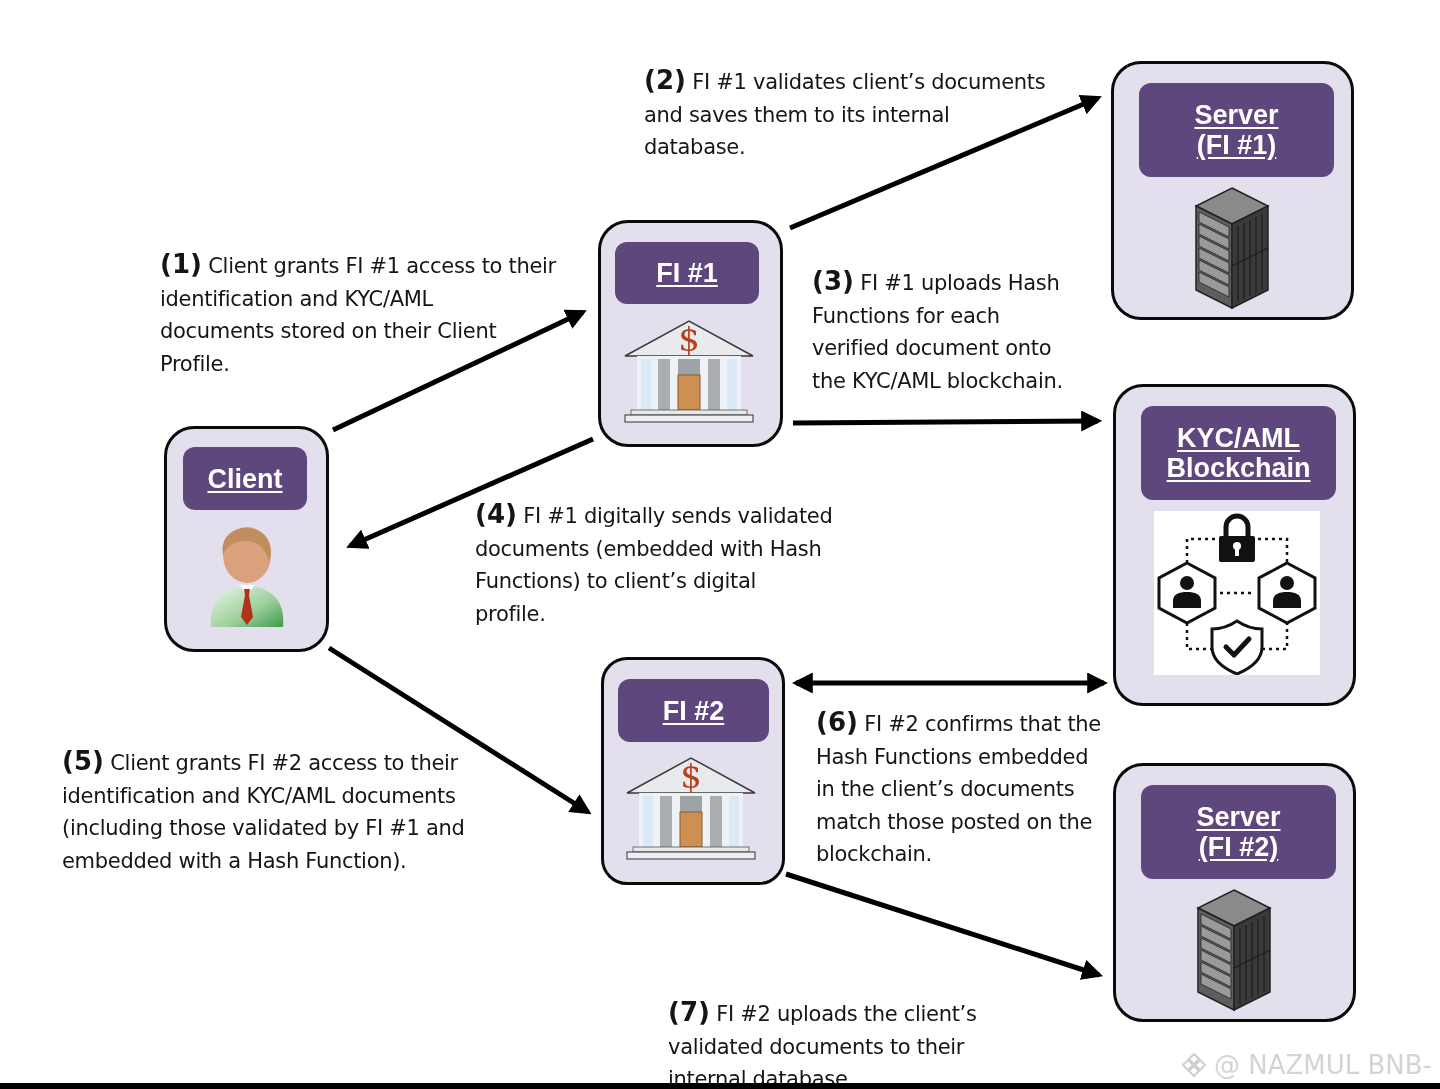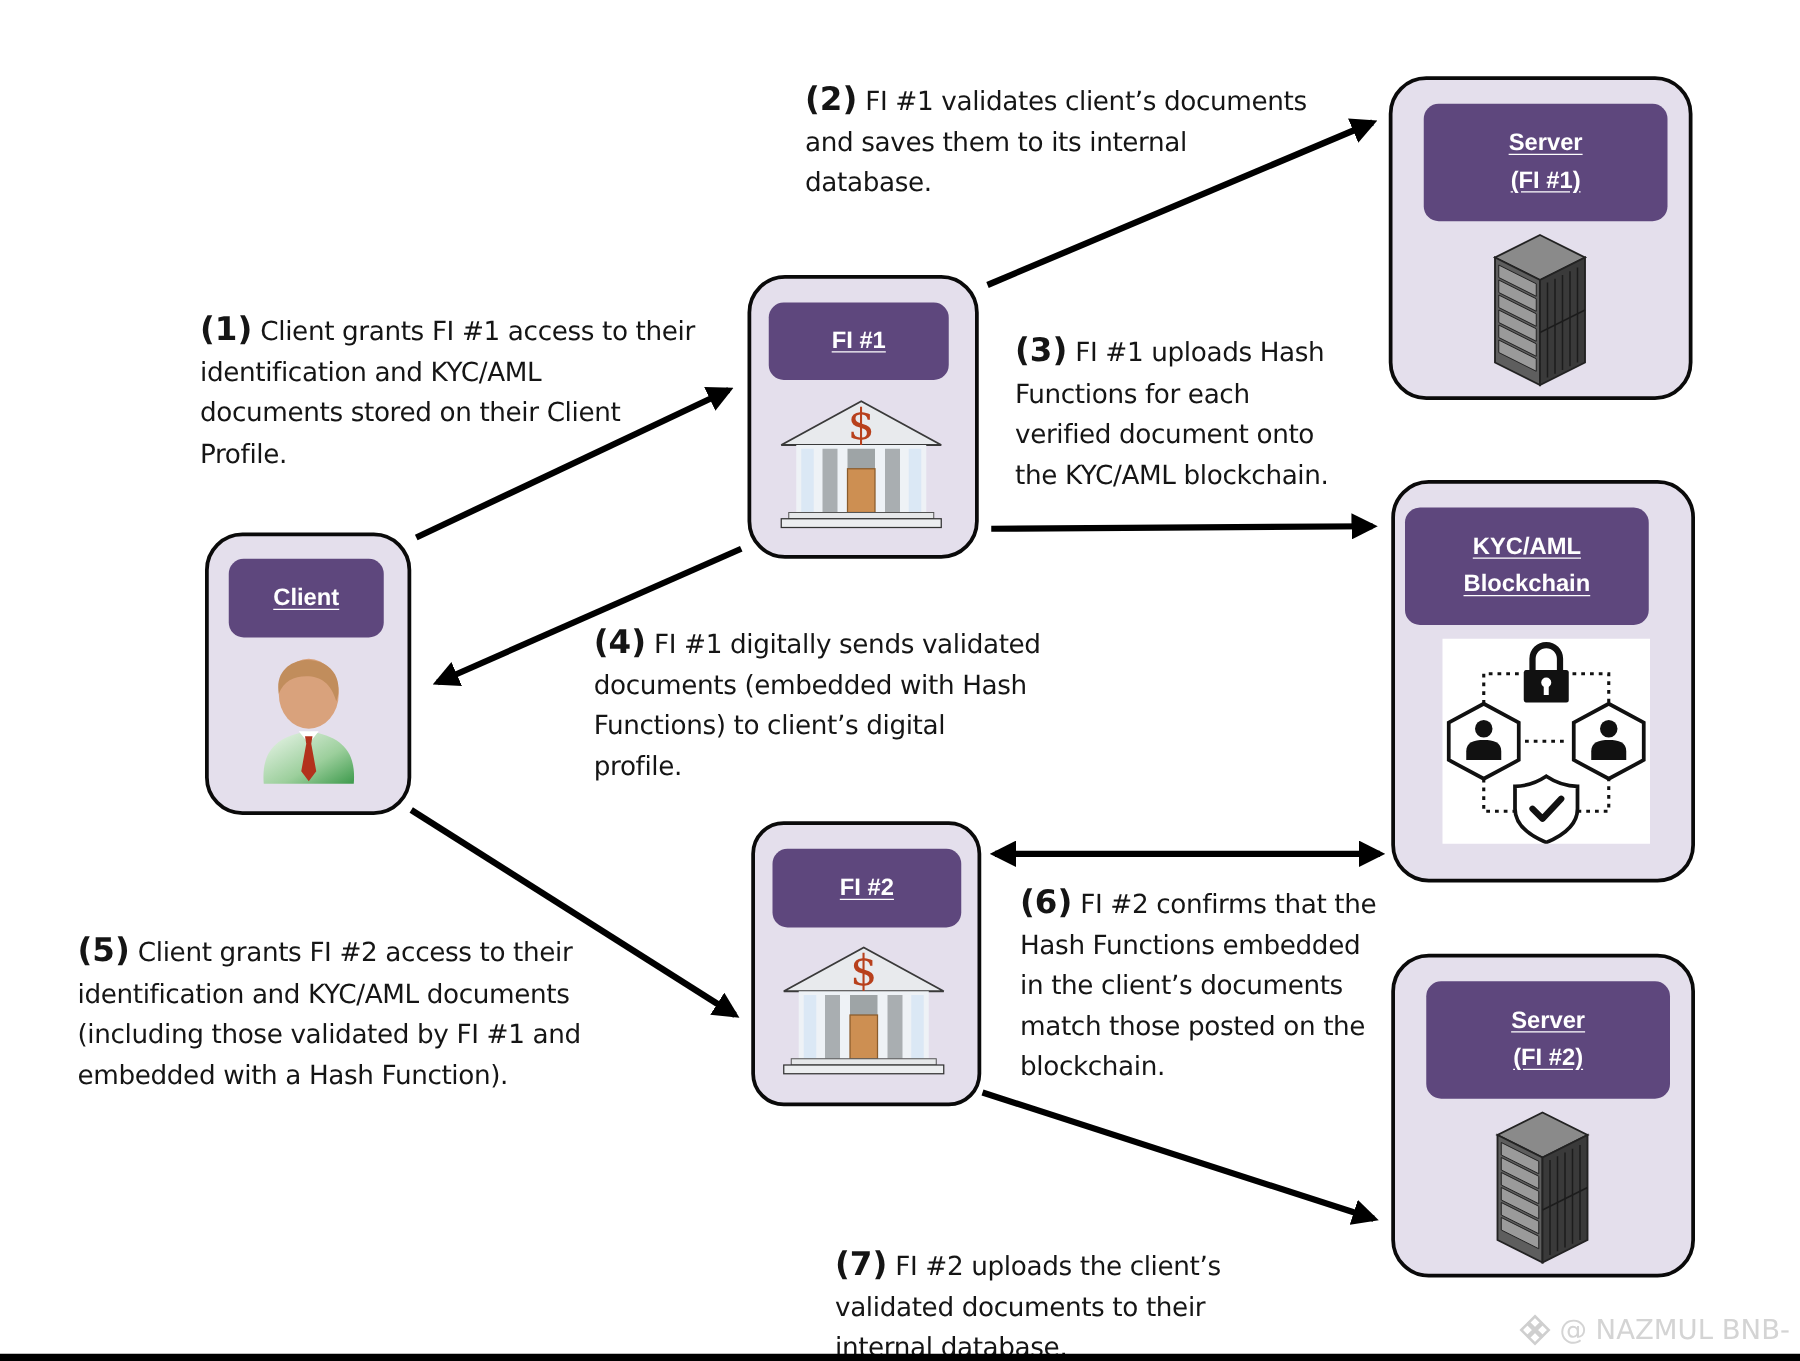--- a/index.html
+++ b/index.html
@@ -2,31 +2,31 @@
 <html><head>
 <meta charset="utf-8">
 <style>
   html, body { margin: 0; padding: 0; background: #ffffff; }
   body { width: 1440px; height: 1089px; position: relative; overflow: hidden;
          font-family: "Liberation Sans", "DejaVu Sans", sans-serif; color: #111; }
   .node { position: absolute; background: #e4dfec; border: 3px solid #0a0a0a;
           border-radius: 30px; box-sizing: border-box; }
   .node-header { position: absolute; background: #5e477d; border-radius: 12px;
           color: #fff; font-family: "Liberation Sans", sans-serif; font-weight: bold;
-          font-size: 19px; text-align: center; display: flex; flex-direction: column;
+          font-size: 27px; text-align: center; display: flex; flex-direction: column;
           align-items: center; justify-content: center; line-height: 30px; }
   .node-header span { text-decoration: underline; text-underline-offset: 3px; }
   .icon { position: absolute; }
   .step { position: absolute; font-family: "DejaVu Sans", sans-serif; font-size: 21px;
           line-height: 32.5px; color: #151515; letter-spacing: -0.3px; }
   .step b { font-size: 26px; font-weight: bold; letter-spacing: 0; }
   #arrows { position: absolute; left: 0; top: 0; }
   .bottom-bar { position: absolute; left: 0; top: 1083px; width: 1440px; height: 6px; background: #000; }
   .watermark { position: absolute; right: 8px; top: 1050px; font-family: "DejaVu Sans", sans-serif;
-          font-size: 22px; color: #d4d4d4; display: flex; align-items: center; gap: 6px; }
+          font-size: 26px; color: #d4d4d4; display: flex; align-items: center; gap: 6px; }
 </style>
 </head>
 <body>
 
 <svg id="arrows" width="1440" height="1089">
   <defs>
     <marker id="ah" viewBox="0 0 10 10" refX="8" refY="5" markerWidth="4.2" markerHeight="4.2" orient="auto-start-reverse">
       <path d="M0,0 L10,5 L0,10 z" fill="#000"></path>
     </marker>
   </defs>
@@ -119,21 +119,21 @@
         <path d="M5,38 L35,53 L35,63 L5,48 Z"></path>
       <path d="M5,50 L35,65 L35,75 L5,60 Z"></path>
         <path d="M5,62 L35,77 L35,87 L5,72 Z"></path>
       <path d="M5,74 L35,89 L35,99 L5,84 Z"></path>
         <path d="M5,86 L35,101 L35,111 L5,96 Z"></path>
     </g>
   </svg>
 </div>
 
 <div class="node" style="left:1113px;top:384px;width:243px;height:322px;">
-  <div class="node-header" style="left:8px;top:19px;width:195px;height:94px;">
+  <div class="node-header" style="left:25px;top:19px;width:195px;height:94px;">
     <span>KYC/AML</span>
     <span>Blockchain</span>
   </div>
   <svg class="icon" style="left:38px;top:124px;background:#fff;" width="166" height="164" viewBox="0 0 166 164">
     <g stroke="#111" stroke-width="2.5" stroke-dasharray="3 4" fill="none">
       <path d="M33,52 L33,28 L62,28"></path>
         <path d="M104,28 L133,28 L133,52"></path>
       <path d="M66,82 L98,82"></path>
       <path d="M33,112 L33,138 L58,138"></path>
         <path d="M108,138 L133,138 L133,112"></path>

